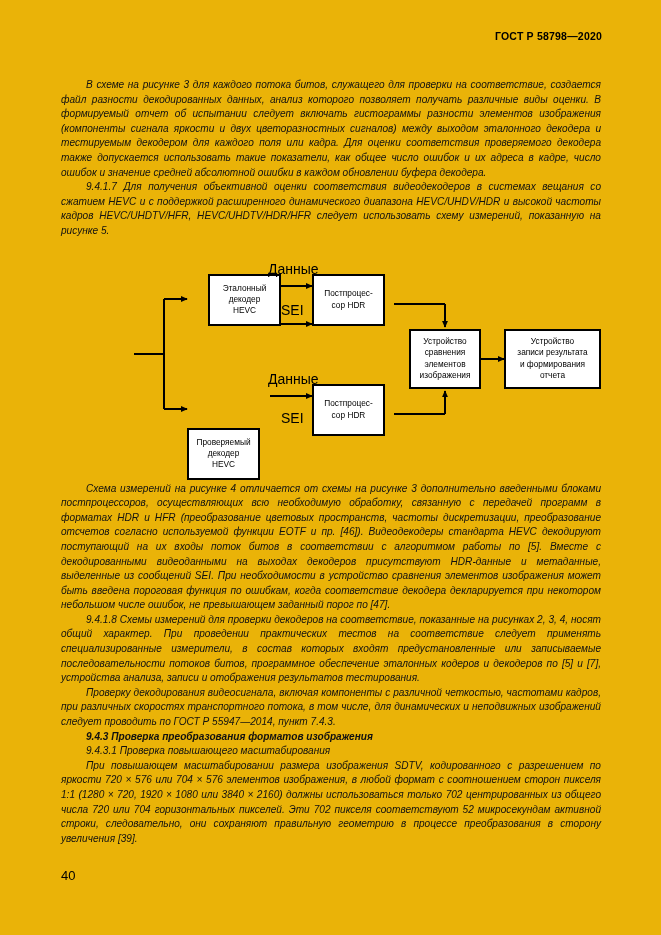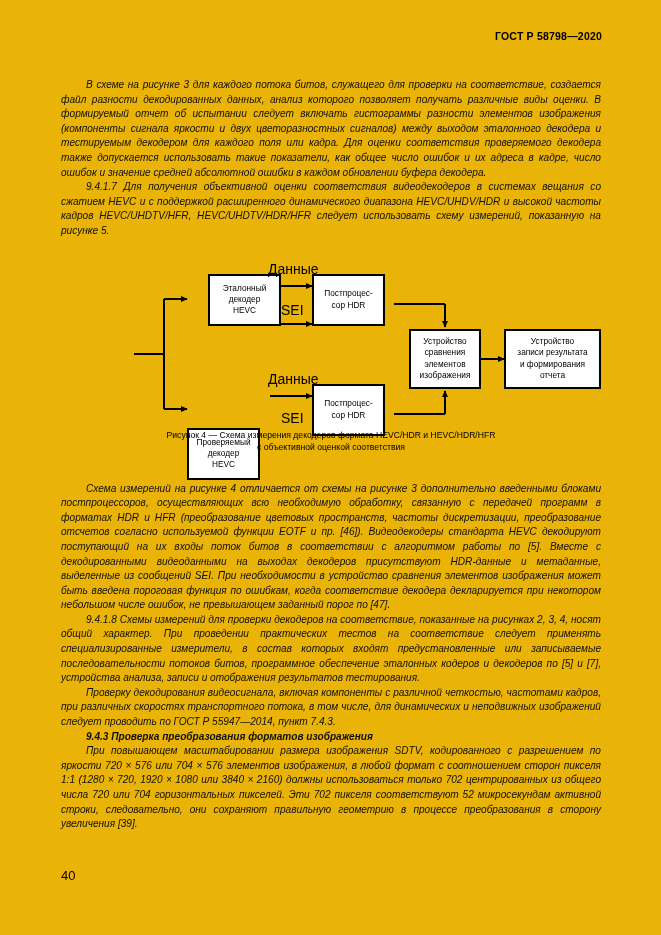--- a/index.html
+++ b/index.html
@@ -169,30 +169,27 @@
         <div class="box" style="left:443px; top:76px; width:97px; height:60px;">
           <span>Устройство<br>записи результата<br>и формирования<br>отчета</span>
         </div>
 
         <div class="lbl" style="left:207px; top:8px;">Данные</div>
         <div class="lbl" style="left:220px; top:49px;">SEI</div>
         <div class="lbl" style="left:207px; top:118px;">Данные</div>
         <div class="lbl" style="left:220px; top:157px;">SEI</div>
       </div>
 
-      <div class="caption">
-        <div>Рисунок 4 — Схема измерения декодеров формата HEVC/HDR и HEVC/HDR/HFR</div>
-        <div>с объективной оценкой соответствия</div>
-      </div>
     </div>
 
     <div style="height:14px"></div>
 
     <p class="body">Схема измерений на рисунке 4 отличается от схемы на рисунке 3 дополнительно введенными блоками постпроцессоров, осуществляющих всю необходимую обработку, связанную с передачей программ в форматах HDR и HFR (преобразование цветовых пространств, частоты дискретизации, преобразование отсчетов согласно используемой функции EOTF и пр. [46]). Видеодекодеры стандарта HEVC декодируют поступающий на их входы поток битов в соответствии с алгоритмом работы по [5]. Вместе с декодированными видеоданными на выходах декодеров присутствуют HDR-данные и метаданные, выделенные из сообщений SEI. При необходимости в устройство сравнения элементов изображения может быть введена пороговая функция по ошибкам, когда соответствие декодера декларируется при некотором небольшом числе ошибок, не превышающем заданный порог по [47].</p>
     <p class="body">9.4.1.8 Схемы измерений для проверки декодеров на соответствие, показанные на рисунках 2, 3, 4, носят общий характер. При проведении практических тестов на соответствие следует применять специализированные измерители, в состав которых входят предустановленные или записываемые последовательности потоков битов, программное обеспечение эталонных кодеров и декодеров по [5] и [7], устройства анализа, записи и отображения результатов тестирования.</p>
     <p class="body">Проверку декодирования видеосигнала, включая компоненты с различной четкостью, частотами кадров, при различных скоростях транспортного потока, в том числе, для динамических и неподвижных изображений следует проводить по ГОСТ Р 55947—2014, пункт 7.4.3.</p>
     <p class="body bold">9.4.3 Проверка преобразования форматов изображения</p>
+    <p class="body">9.4.3.1 Проверка повышающего масштабирования</p>
     <p class="body">При повышающем масштабировании размера изображения SDTV, кодированного с разрешением по яркости 720 × 576 или 704 × 576 элементов изображения, в любой формат с соотношением сторон пикселя 1:1 (1280 × 720, 1920 × 1080 или 3840 × 2160) должны использоваться только 702 центрированных из общего числа 720 или 704 горизонтальных пикселей. Эти 702 пикселя соответствуют 52 микросекундам активной строки, следовательно, они сохраняют правильную геометрию в процессе преобразования в сторону увеличения [39].</p>
 
   </div>
 
   <div class="page-num">40</div>
 </div>
 
 </body></html>

